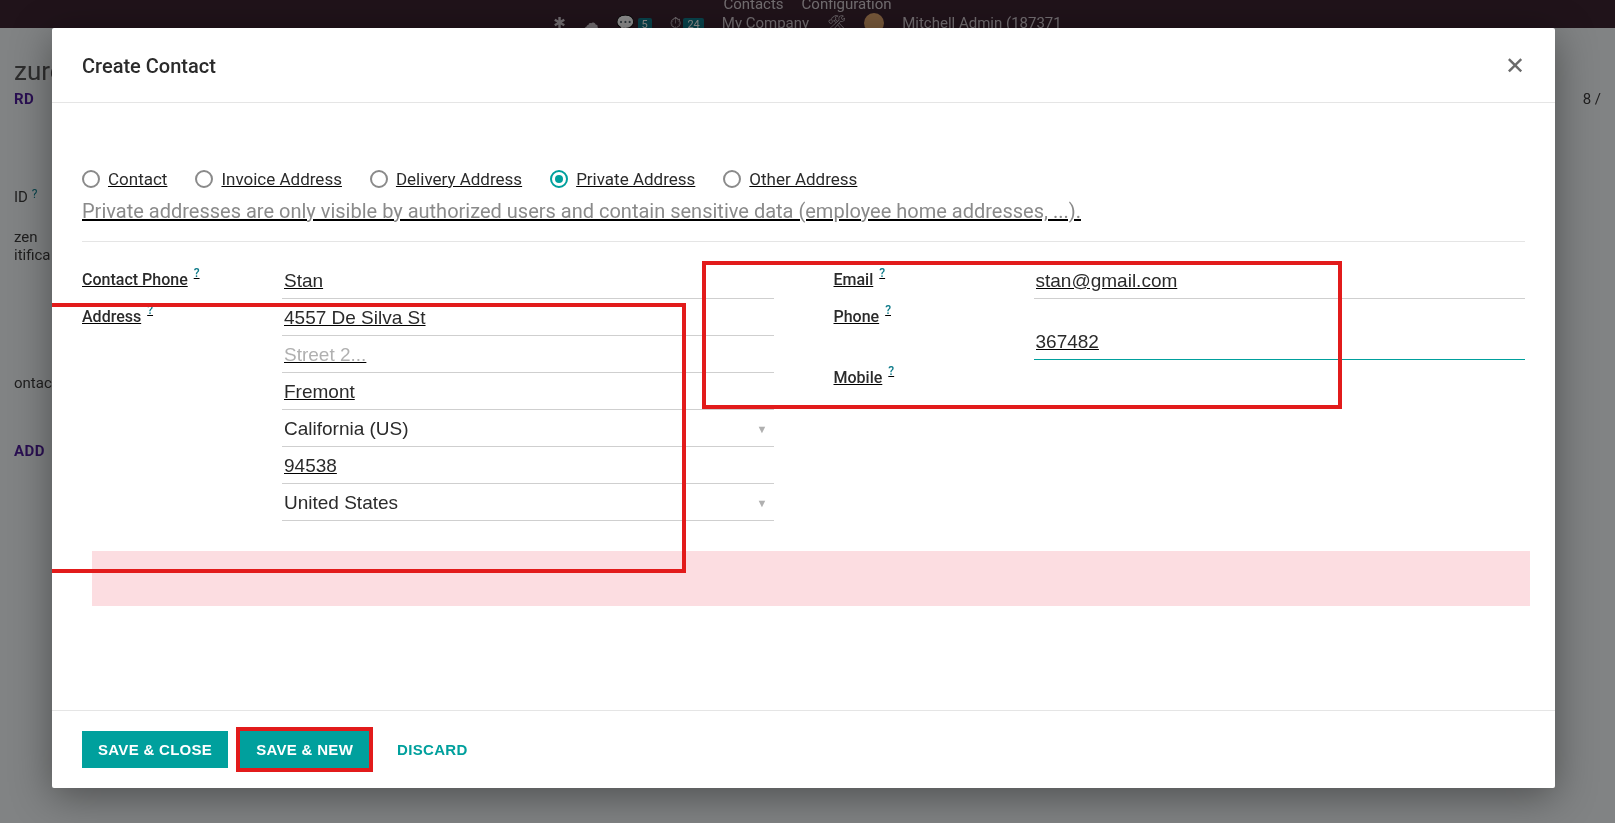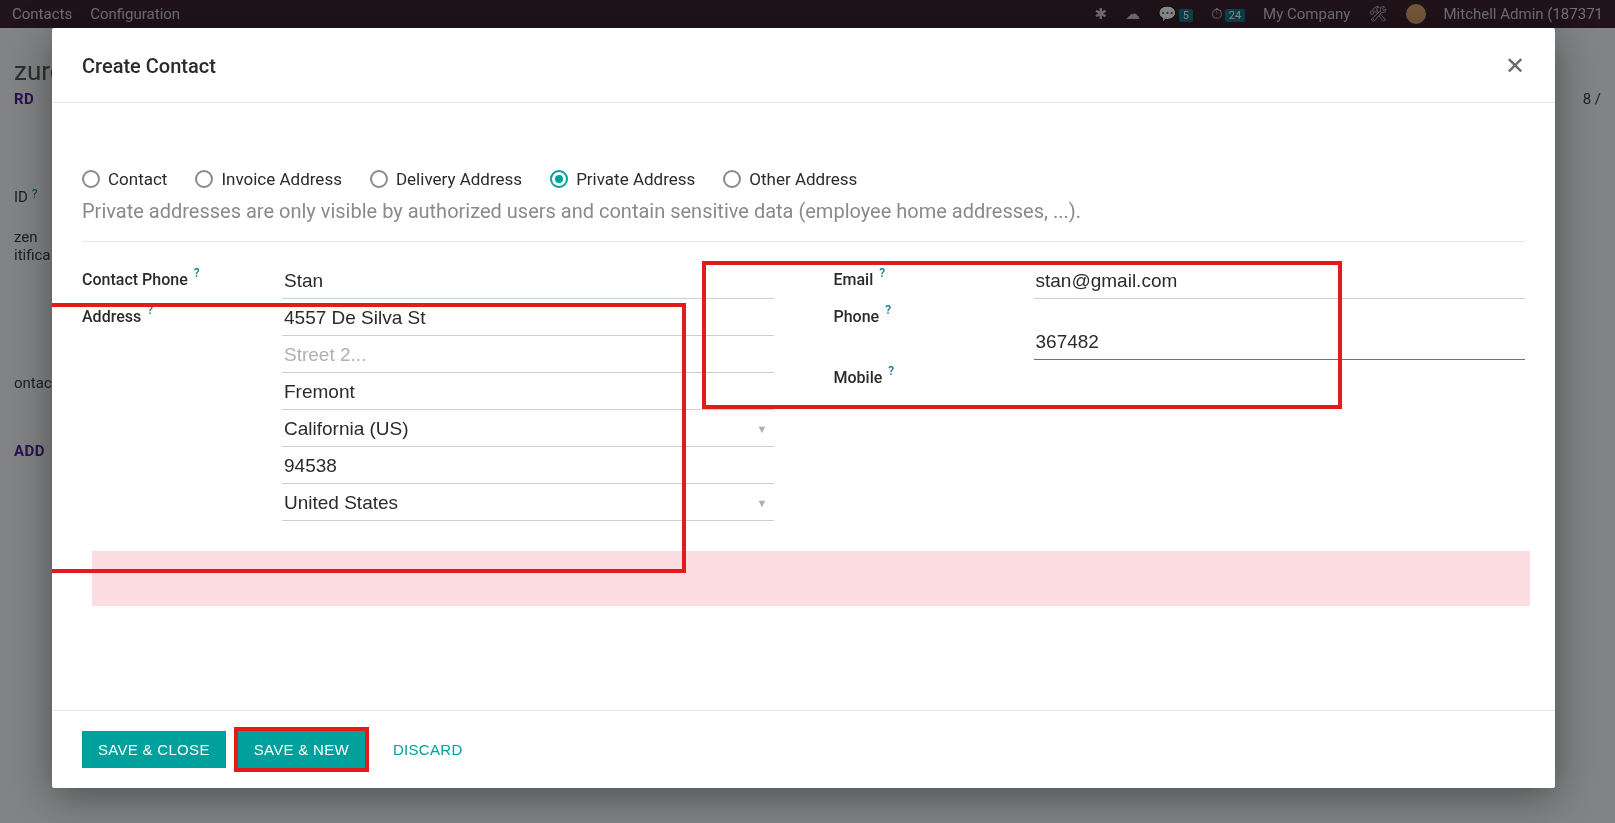--- a/index.html
+++ b/index.html
@@ -8,23 +8,24 @@
   background:#4a2a3a;
   width:1615px; height:823px;
   overflow:hidden;
   position:relative;
 }
 
 .topbar {
   height:28px;
   background:#3b2330;
   color:#cfc6cc;
-  display:flex; align-items:center; justify-content:space-between;
+  display:flex; align-items:center; justify-content:center;
   padding:0 12px;
   font-size:15px;
+  flex-direction:column;
 }
 .topbar .left, .topbar .right { display:flex; align-items:center; gap:18px; }
 .badge-sm { background:#0f7b8a; color:#fff; font-size:11px; padding:0 4px; border-radius:2px; margin-left:2px;}
 .avatar-sm { width:20px;height:20px;border-radius:50%;background:#d9a06b;display:inline-block;vertical-align:middle;}
 
 .page-dim {
   background:#eceef0;
   height:795px;
   padding:10px 14px;
   color:#4a4a4a;
@@ -45,21 +46,21 @@
   height:760px;
   gap:44px;
 }
 .modal-header {
   padding:26px 30px 24px 30px;
   display:flex; justify-content:space-between; align-items:center;
   border-bottom:1px solid #e5e5e5;
 }
 .modal-title { font-size:20px; font-weight:500; color:#2b2b2b;}
 .close-x { font-size:24px; color:#6b6b6b; cursor:pointer; line-height:1;}
-.modal-body { padding:22px 30px 0 30px; flex:1; overflow:auto;}
+.modal-body { padding:22px 30px 0 30px; flex:1; overflow:auto;text-decoration:underline;}
 
 .radio-row { display:flex; gap:28px; align-items:center; font-size:17px; color:#2b2b2b; margin-bottom:10px;}
 .radio-opt { display:flex; align-items:center; gap:8px; cursor:pointer;}
 .radio-circle {
   width:18px;height:18px;border:2px solid #8a8a8a;border-radius:50%;
   display:inline-flex;align-items:center;justify-content:center;
 }
 .radio-opt.selected .radio-circle { border-color:#00a09d;}
 .radio-opt.selected .radio-circle::after{
   content:""; width:8px;height:8px;border-radius:50%;background:#00a09d;
@@ -95,21 +96,21 @@
 .hl-box { border:4px solid #e21b1b; position:absolute; pointer-events:none;}
 
 .pink-strip { background:#fcdde1; height:55px; margin:30px -5px 0 10px;}
 
 .modal-footer {
   border-top:1px solid #e5e5e5;
   padding:20px 30px;
   display:flex; gap:12px; align-items:center;
 }
 .btn {
-  border:none; padding:10px 16px; font-size:15px; font-weight:400;
+  border:none; padding:10px 16px; font-size:15px; font-weight:700;
   letter-spacing:.3px; cursor:pointer;
 }
 .btn-primary { background:#00a09d; color:#fff;}
 .btn-link { background:transparent; color:#00a09d;}
 .btn.red-outline { outline:4px solid #e21b1b; outline-offset:0;}
 
 .frag { color:#3a3a3a; }
 .frag .teal { color:#4c1d95; font-weight:700; letter-spacing:.4px;}
 </style>
 </head>

